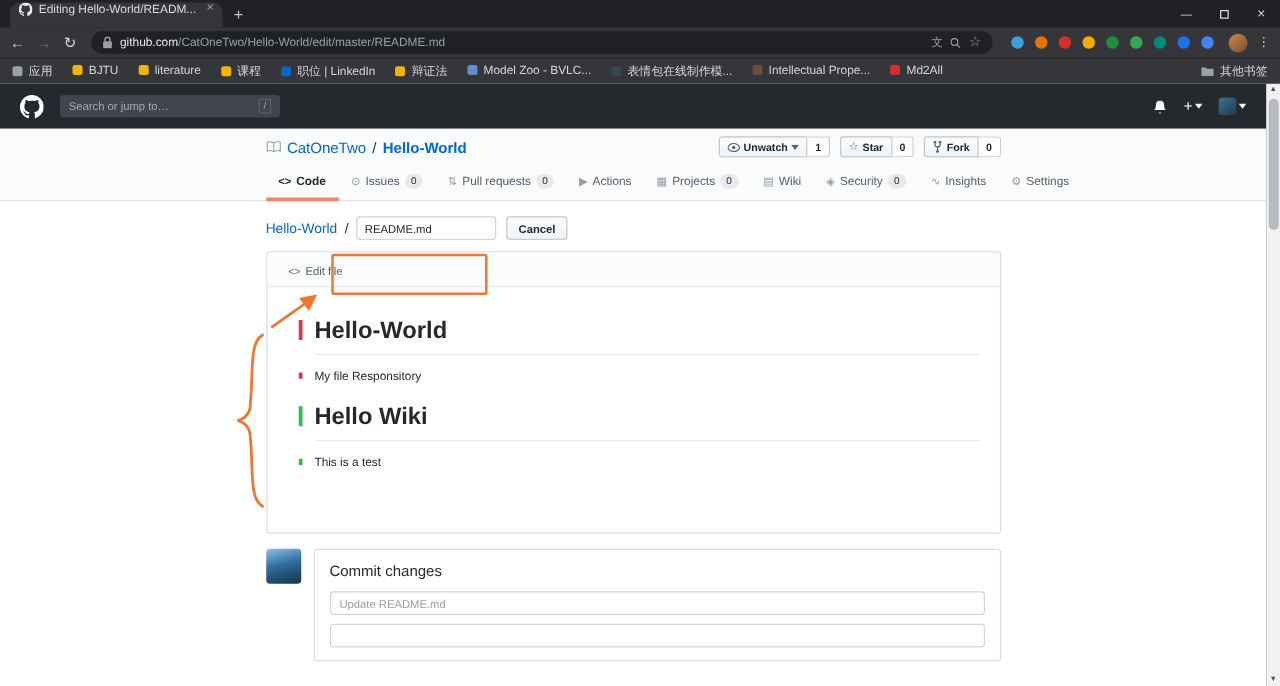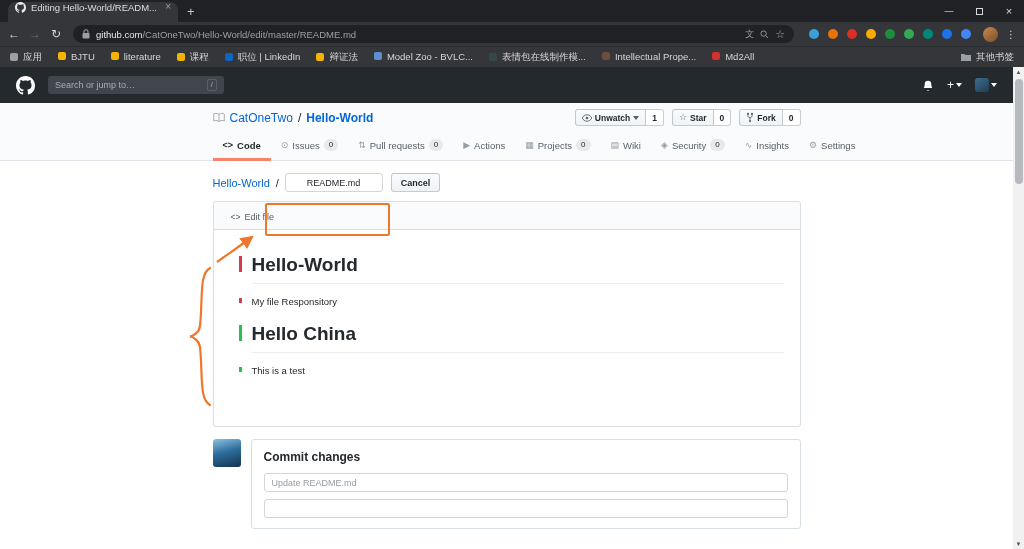--- a/index.html
+++ b/index.html
@@ -77,21 +77,21 @@
   .rtab [data-field="icon"]{font-size:9px;color:#959da5;line-height:1}
   .rtab.active{color:#24292e;font-weight:700;border-bottom-color:var(--accent)}
   .rtab.active [data-field="icon"]{color:#24292e}
   .counter{font-size:8px;background:rgba(27,31,35,.08);border-radius:8px;padding:0 5px;line-height:12px;color:#24292e}
 
   
   .main{padding-top:12px}
   .crumb-row{display:flex;align-items:center;gap:6px;height:19px}
   .crumb-link{color:var(--link);font-size:11px}
   .crumb-sep{font-size:11px;color:#24292e}
-  .filename-input{width:98px;height:19px;border:1px solid #d1d5da;border-radius:3px;padding:0 21px;font-size:9px;color:#24292e;background:#fff;font-family:inherit}
+  .filename-input{width:112px;height:19px;border:1px solid #d1d5da;border-radius:3px;padding:0 6px;font-size:9px;color:#24292e;background:#fff;font-family:inherit}
   .btn-cancel{height:19px;padding:0 9px;font-size:9px;font-weight:700;color:#24292e;background:linear-gradient(180deg,#fafbfc,#eff3f6);border:1px solid rgba(27,31,35,.22);border-radius:3px;display:flex;align-items:center;margin-left:2px;font-family:inherit}
 
   
   .editor-box{position:relative;margin-top:9px;border:1px solid #d8dee4;border-radius:3px;background:#fff}
   .editor-head{background:#fafbfc;border-bottom:1px solid #d8dee4;border-radius:3px 3px 0 0;display:flex;align-items:flex-end;padding:5px 8px 0}
   .etab{display:flex;align-items:center;gap:4px;font-size:9px;color:#586069;padding:5px 9px 7px}
   .etab.active{background:#fff;border:1px solid #d8dee4;border-bottom-color:#fff;border-radius:3px 3px 0 0;margin-bottom:-1px;color:#24292e}
   .etab .glyph{font-size:8.5px;line-height:1;color:#586069}
 
   .preview{padding:24px 16px 34px 38px}
@@ -109,21 +109,21 @@
   
   .anno{position:absolute;pointer-events:none;color:var(--annotation);z-index:5}
   .anno-rect{left:51px;top:1px;width:125px;height:33px;border:2.5px solid var(--annotation);border-radius:2px}
   .anno-arrow{left:0;top:28px}
   .anno-brace{left:-28px;top:62px}
 
   
   .commit-row{display:flex;margin-top:12px;gap:10px;align-items:flex-start}
   .commit-avatar{width:28px;height:28px;border-radius:3px;flex:none;background:linear-gradient(165deg,#8fc1e3 0%,#2e6e9e 45%,#13344d 100%)}
   .commit-box{flex:1;border:1px solid #d8dee4;border-radius:3px;padding:10px 12px;background:#fff}
-  .commit-title{font-size:12px;font-weight:700;margin-bottom:9px}
+  .commit-title{font-size:12px;font-weight:400;margin-bottom:9px}
   .commit-input{display:block;width:100%;height:19px;border:1px solid #d1d5da;border-radius:3px;background:#fff;font-size:9px;padding:0 7px;color:#24292e;font-family:inherit}
   .commit-input::placeholder{color:#959da5}
   .commit-input + .commit-input{margin-top:7px}
 
   
   .scrollbar{position:absolute;top:67px;right:0;width:11px;height:482px;background:#f1f1f1}
   .sb-arrow{position:absolute;left:0;width:11px;text-align:center;font-size:6px;color:#505357;line-height:10px}
   .sb-arrow.up{top:0}
   .sb-arrow.down{bottom:0}
   .sb-thumb{position:absolute;top:12px;left:1.5px;width:8px;height:105px;background:#b6babf;border-radius:4px}
@@ -390,21 +390,21 @@
           <path d="M3 32 C14 24 26 16 38 7" fill="none" stroke="currentColor" stroke-width="2.2" marker-end="url(#ah)"></path>
         </svg>
         <svg class="anno anno-brace" width="30" height="145" viewBox="0 0 30 145">
           <path d="M24 4 C13 10 17 34 14 62 C13 69 7 72 4 72.5 C7 73 13 76 14 83 C17 111 13 135 24 141" fill="none" stroke="currentColor" stroke-width="2.2" stroke-linecap="round"></path>
         </svg>
 
         <div class="preview">
 
         <div class="pv h1 removed"><span data-field="text">Hello-World</span></div>
             <div class="pv p removed"><span data-field="text">My file Responsitory</span></div>
-            <div class="pv h1 added"><span data-field="text">Hello China</span></div>
+            <div class="pv h1 added"><span data-field="text">Hello Wiki</span></div>
             <div class="pv p added"><span data-field="text">This is a test</span></div>
           </div>
       </div>
 
       <div class="commit-row">
         <span class="commit-avatar"></span>
         <div class="commit-box">
           <div class="commit-title">Commit changes</div>
           <input class="commit-input" placeholder="Update README.md" style="">
           <input class="commit-input" style="">

